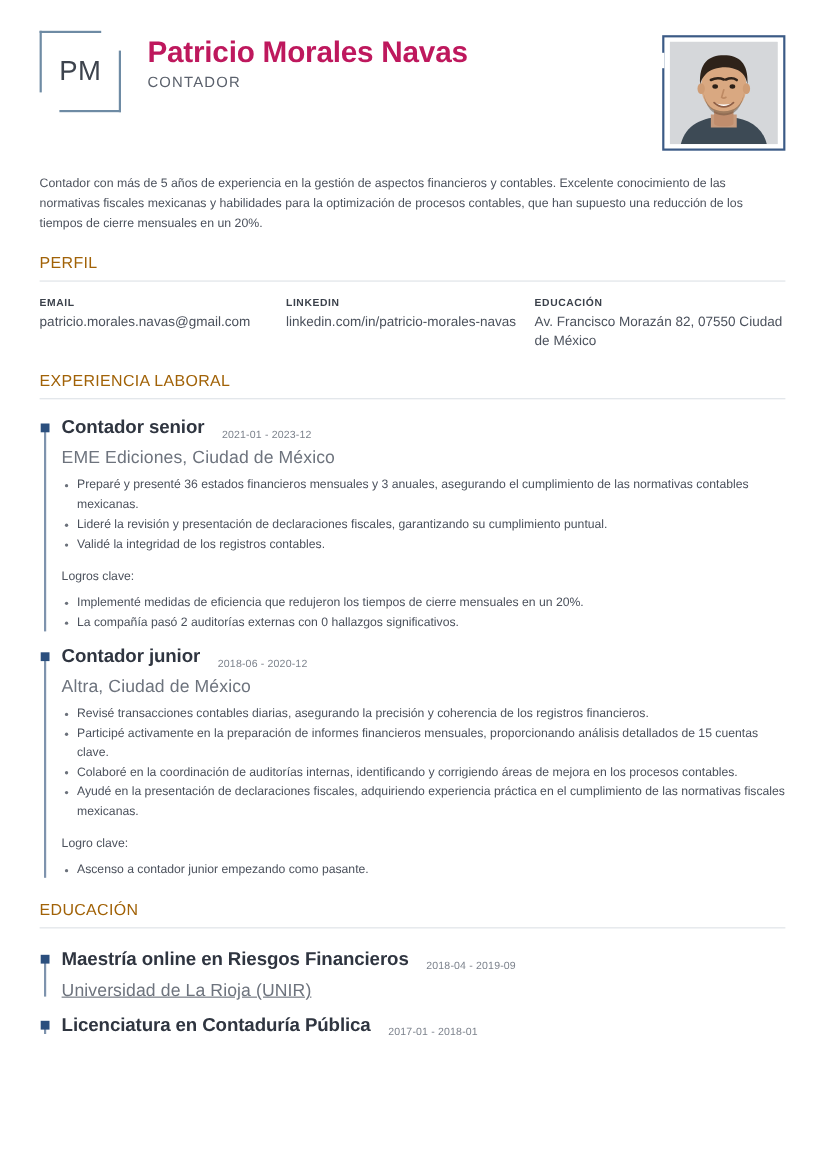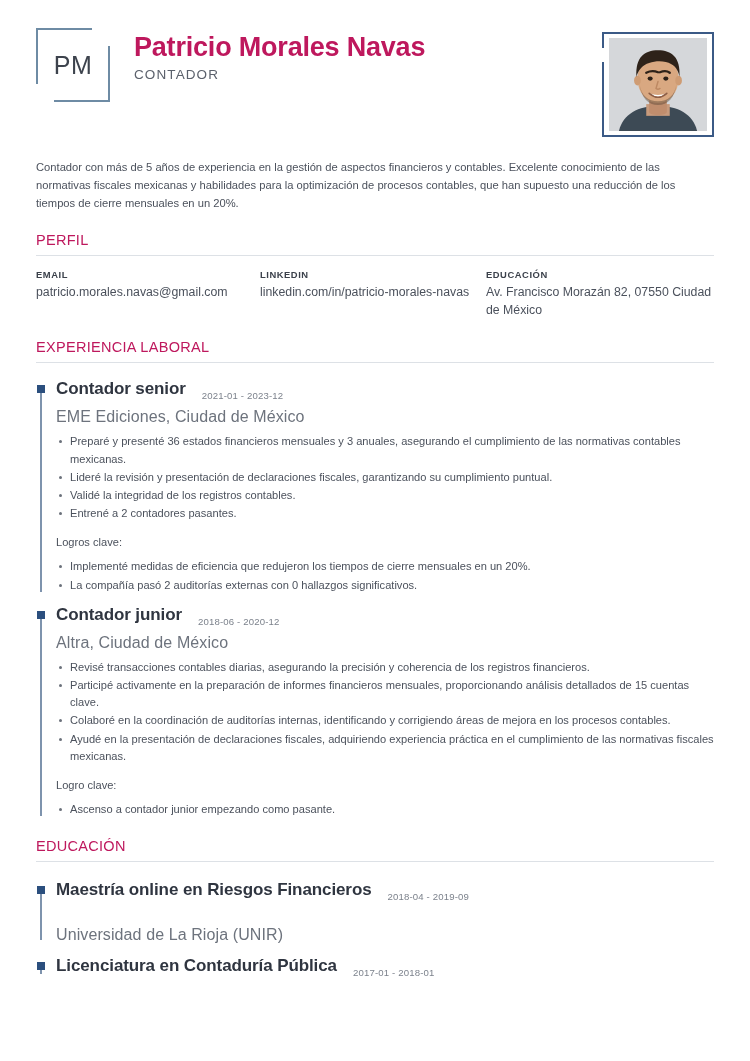--- a/index.html
+++ b/index.html
@@ -125,21 +125,21 @@
     line-height: 1.62;
     color: #4b515c;
     text-align: left;
   }
 
   
   .section { margin-top: 20px; }
   .section-title {
     font-size: 14.5px;
     letter-spacing: 0.3px;
-    color: #be185d;
+    color: #a16207;
     font-weight: 400;
     padding-bottom: 7px;
   }
   .section-rule {
     height: 1px;
     background: #dde1e6;
     width: 100%;
   }
 
   
@@ -245,21 +245,21 @@
     margin-top: 12px;
     font-size: 11.1px;
     color: #4b515c;
     line-height: 1.55;
   }
 
   
   .entry.edu { padding-top: 12px; }
   .entry.edu .rail { top: 19px; bottom: 4px; }
   .entry.edu .marker { top: 18px; }
-  .entry.edu .entry-org { margin-top: 24px; }
+  .entry.edu .entry-org { margin-top: 8px; text-decoration: underline; }
 </style>
 </head>
 <body>
 
 <div class="page">
 
   <div class="header">
 
     <div class="monogram">
       <span class="br-tl"></span>
@@ -342,21 +342,20 @@
           <span class="marker"></span>
           <div class="entry-head">
             <div class="entry-title">Contador senior</div>
             <div class="entry-dates">2021-01  -  2023-12</div>
           </div>
           <div class="entry-org">EME Ediciones, Ciudad de México</div>
           <ul class="bullets">
             <li>Preparé y presenté 36 estados financieros mensuales y 3 anuales, asegurando el cumplimiento de las normativas contables mexicanas.</li>
             <li>Lideré la revisión y presentación de declaraciones fiscales, garantizando su cumplimiento puntual.</li>
             <li>Validé la integridad de los registros contables.</li>
-            <li>Entrené a 2 contadores pasantes.</li>
           </ul>
           <div class="achievements-label">Logros clave:</div>
           <ul class="bullets">
             <li>Implementé medidas de eficiencia que redujeron los tiempos de cierre mensuales en un 20%.</li>
             <li>La compañía pasó 2 auditorías externas con 0 hallazgos significativos.</li>
           </ul>
         </div>
         <div class="entry">
           <span class="rail"></span>
           <span class="marker"></span>

